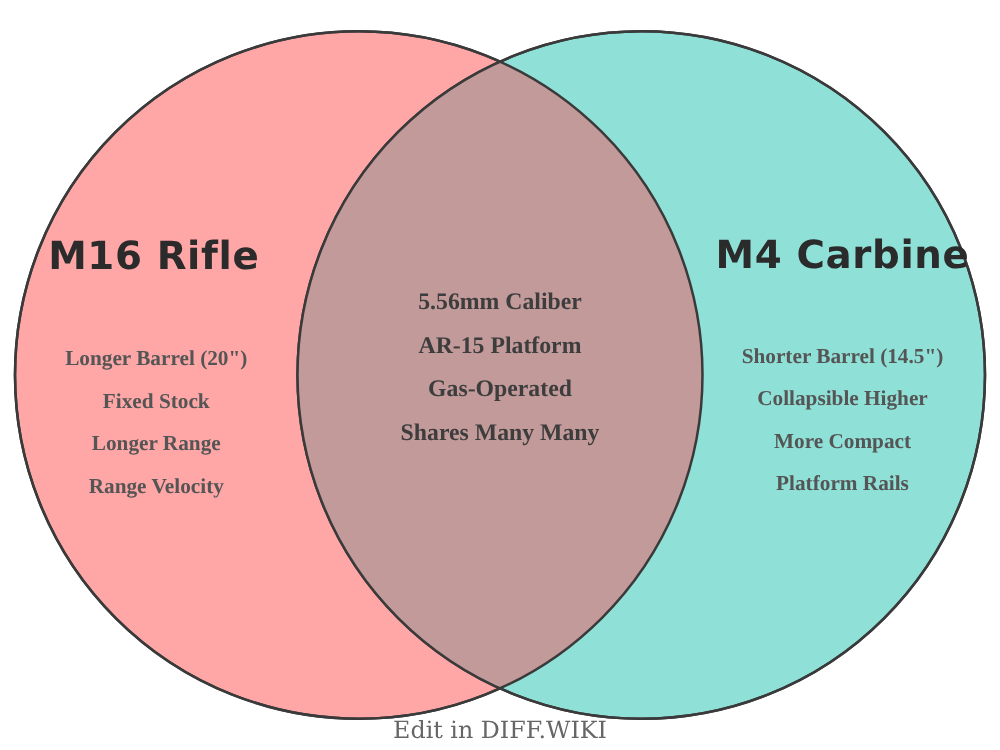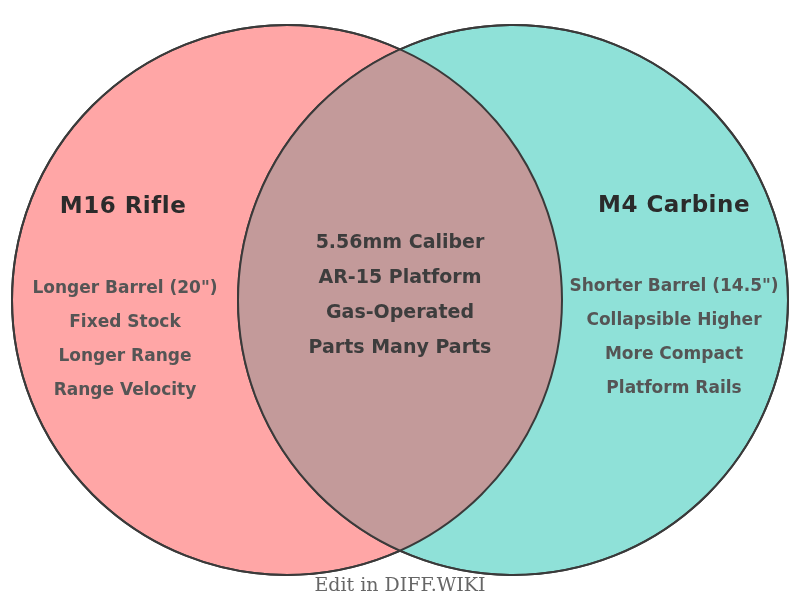--- a/index.html
+++ b/index.html
@@ -29,29 +29,30 @@
     fill: none;
     stroke: #3a3a3a;
     stroke-width: 2;
   }
   .label {
     position: absolute;
     transform: translate(-50%, -50%);
     white-space: nowrap;
   }
   .set-title {
-    font-size: 23px;
+    font-size: 31px;
     font-weight: bold;
     color: #2b2b2b;
     letter-spacing: 0.5px;
   }
   .items {
     position: absolute;
     transform: translateX(-50%);
     text-align: center;
+    font-family: Liberation Serif, serif;
   }
   .items .item {
     white-space: nowrap;
     font-weight: bold;
   }
   .side-items {
     font-size: 17px;
     color: #555555;
     line-height: 34px;
   }
@@ -95,21 +96,21 @@
     <div class="item">Longer Barrel (20")</div>
     <div class="item">Fixed Stock</div>
     <div class="item">Longer Range</div>
     <div class="item">Range Velocity</div>
   </div>
 
   <div class="items center-items" style="left:400px; top:224px;">
     <div class="item">5.56mm Caliber</div>
     <div class="item">AR-15 Platform</div>
     <div class="item">Gas-Operated</div>
-    <div class="item">Parts Many Parts</div>
+    <div class="item">Shares Many Many</div>
   </div>
 
   <div class="items side-items" style="left:674px; top:268px;">
     <div class="item">Shorter Barrel (14.5")</div>
     <div class="item">Collapsible Higher</div>
     <div class="item">More Compact</div>
     <div class="item">Platform Rails</div>
   </div>
 
   <div class="label caption" style="left:400px; top:584px;">Edit in DIFF.WIKI</div>

